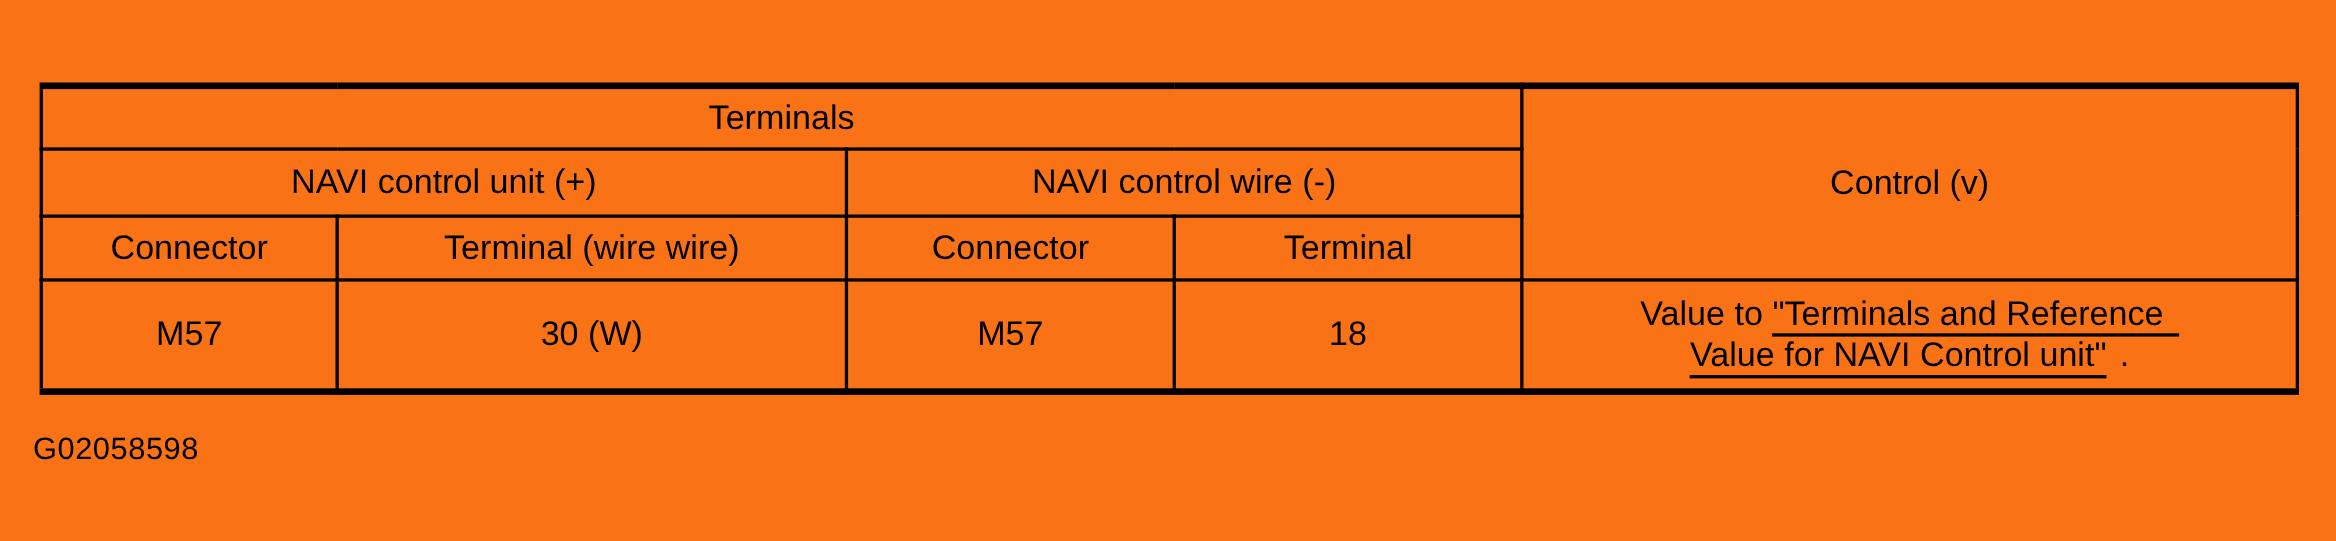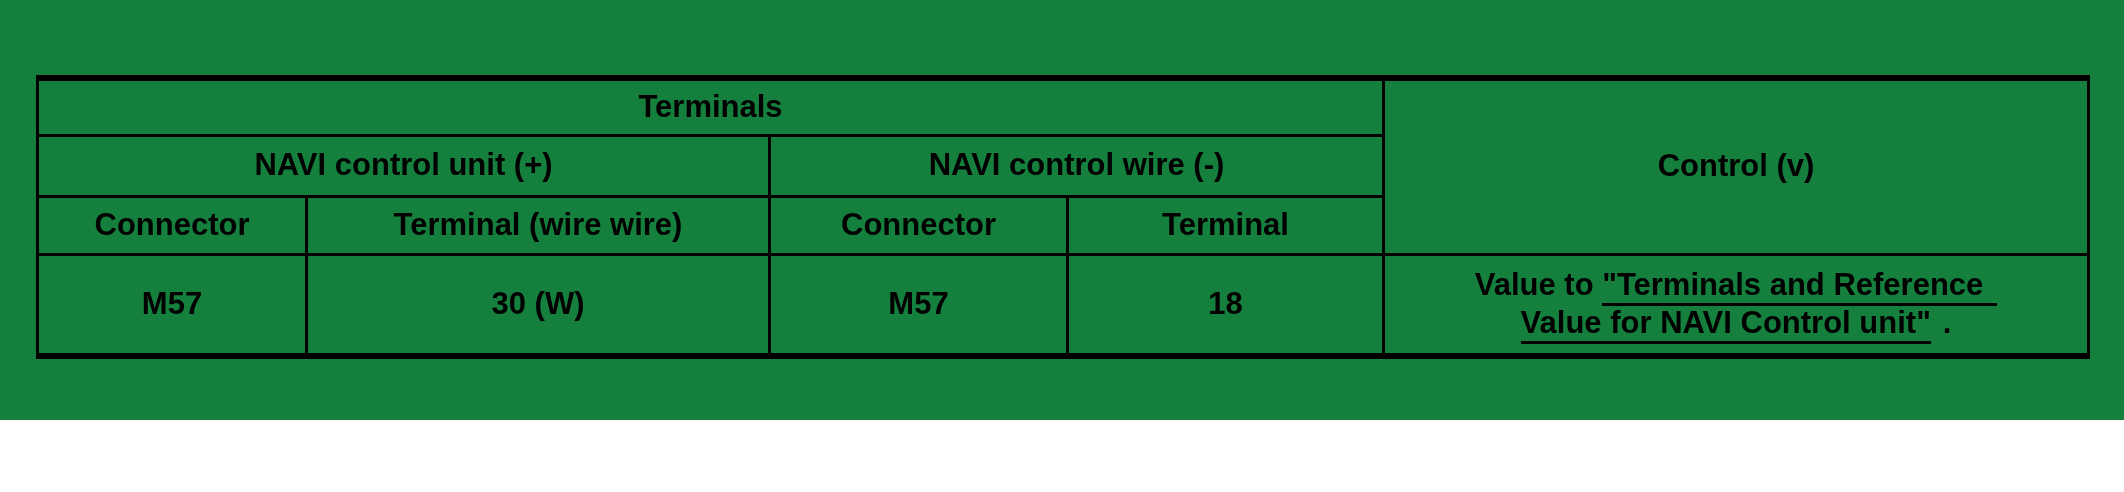--- a/index.html
+++ b/index.html
@@ -1,24 +1,23 @@
 <!DOCTYPE html>
 <html><head>
 <meta charset="utf-8">
 <style>
   html, body { margin: 0; padding: 0; }
   .page {
     position: relative;
     width: 2124px;
-    height: 420px;
-    background: #15803d;
+    height: 492px;
+    background: #f97316;
     color: #000000;
     font-family: "Liberation Sans", sans-serif;
     overflow: hidden;
-    font-weight: bold;
   }
   table.term-table {
     position: absolute;
     left: 36px;
     top: 75px;
     width: 2051px;
     border-collapse: collapse;
     table-layout: fixed;
     border-top: 6px solid #000;
     border-bottom: 6px solid #000;
@@ -91,14 +90,15 @@
         <td>M57</td>
         <td>18</td>
         <td class="edge-r refer-cell">
           <div class="ref-line"><span>Value to</span>&nbsp;<span class="lnk lnk1">"Terminals and Reference</span></div>
           <div class="ref-line"><span class="lnk">Value for NAVI Control unit"</span><span class="suffix">.</span></div>
         </td>
       </tr>
     </tbody>
   </table>
 
+  <div class="figure-id">G02058598</div>
 
 </div>
 
 </body></html>

